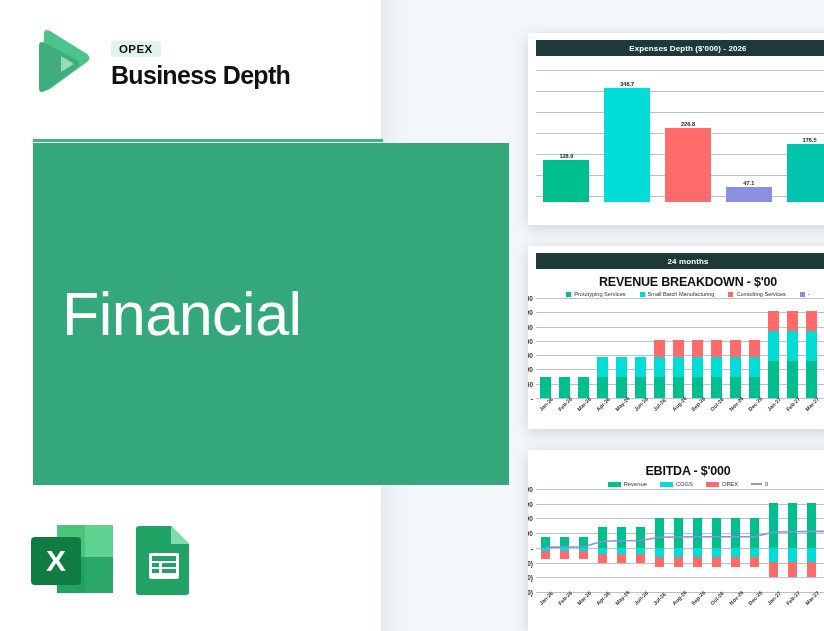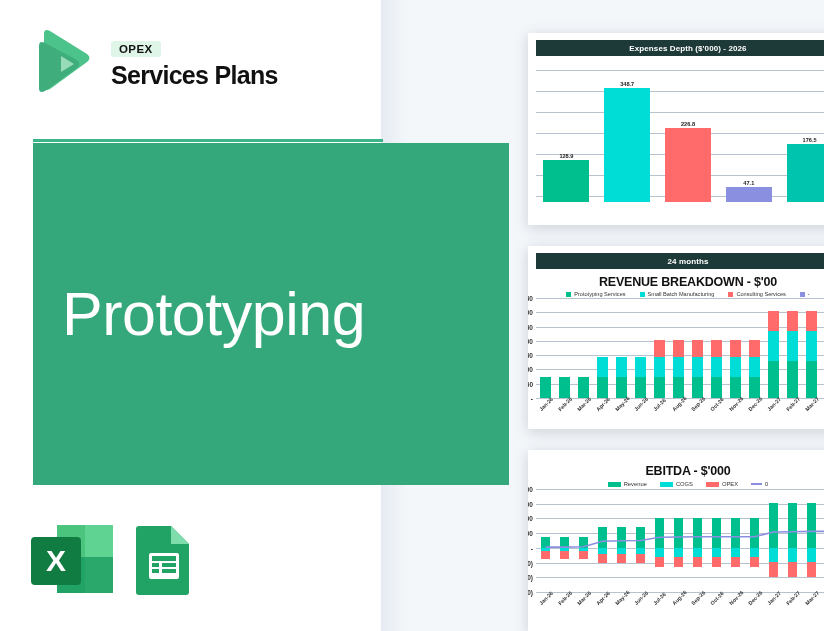--- a/index.html
+++ b/index.html
@@ -115,28 +115,28 @@
 <div class="logo-row">
   <div class="logo-mark">
     <svg viewBox="0 0 70 72" width="70" height="72">
       <path d="M17 8 L17 60 Q17 66 23 63 L60 36 Q65 32 60 28 L23 5 Q17 2 17 8 Z" fill="#4cc38a"></path>
       <path d="M12 20 L12 62 Q12 68 18 65 L50 42 Q55 38 50 34 L18 17 Q12 14 12 20 Z" fill="#3fae7c"></path>
       <path d="M34 30 L34 46 L47 38 Z" fill="#a8e3c4" opacity=".85"></path>
     </svg>
   </div>
   <div class="logo-text">
     <div class="ready-badge">OPEX</div>
-    <div class="brand-name">Services Plans</div>
+    <div class="brand-name">Business Depth</div>
   </div>
 </div>
 
 <div class="divider"></div>
 
 <div class="title-block">
-  <div class="title-text">Prototyping</div>
+  <div class="title-text">Financial</div>
 </div>
 
 <div class="footer">
   <div class="xls-icon">
     <svg viewBox="0 0 86 72" width="86" height="72">
       <rect x="28" y="2" width="56" height="32" fill="#4bc47d"></rect>
       <rect x="28" y="34" width="56" height="36" fill="#21a366"></rect>
       <rect x="56" y="2" width="28" height="32" fill="#5fd392"></rect>
       <rect x="56" y="34" width="28" height="36" fill="#2aa86c"></rect>
       <rect x="2" y="14" width="50" height="48" rx="4" fill="#107c41"></rect>

